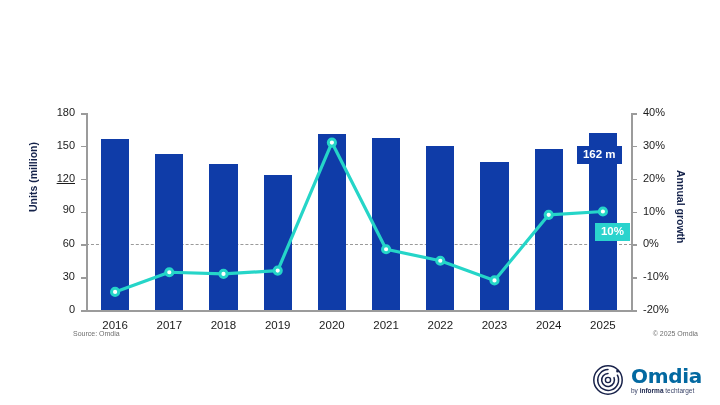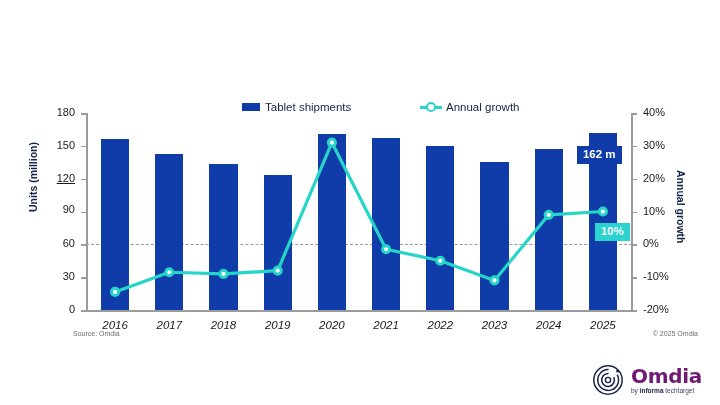--- a/index.html
+++ b/index.html
@@ -166,21 +166,20 @@
   #label-growth-2025    { background: #2ad3cd; }
 
   
   .xtick-label {
     position: absolute;
     top: 206px;
     font-size: 11.5px;
     color: #1b1b1b;
     text-align: center;
     white-space: nowrap;
-    font-style: italic;
   }
 
   
   .axis-title {
     position: absolute;
     font-size: 10.5px;
     font-weight: bold;
     color: #14224a;
     white-space: nowrap;
   }
@@ -225,52 +224,39 @@
   #logo-mark { margin-right: 7px; }
   #logo-text-group {
     display: flex;
     flex-direction: column;
     justify-content: center;
   }
   #logo-wordmark {
     font-family: "DejaVu Sans", sans-serif;
     font-size: 20px;
     font-weight: bold;
-    color: #701a75;
+    color: #0369a1;
     line-height: 1;
     letter-spacing: -0.3px;
   }
   #logo-tagline {
     font-size: 6.5px;
     color: #3a4468;
     margin-top: 2.5px;
     line-height: 1;
     white-space: nowrap;
   }
   #logo-tagline .tagline-strong { font-weight: bold; color: #18224a; }
 </style>
 </head>
 <body>
 
 <div id="chart-card">
 
 
-  <div id="legend">
-    <div class="legend-entry" id="legend-entry-bars">
-      <span class="legend-swatch-bar"></span>
-      <span class="legend-label">Tablet shipments</span>
-    </div>
-    <div class="legend-entry" id="legend-entry-line">
-      <span class="legend-swatch-line">
-        <span class="lsl-bar"></span>
-          <span class="lsl-dot"></span>
-      </span>
-      <span class="legend-label">Annual growth</span>
-    </div>
-  </div>
 
   <div id="plot-area">
     <div id="plot-bg"></div>
 
     <div class="axis-line" id="y-axis-left-line"></div>
     <div class="axis-line" id="y-axis-right-line"></div>
     <div class="axis-line" id="x-axis-line"></div>
 
     <div id="ticks-left">
         <div class="tick-left" style="top: 197px;"></div>

